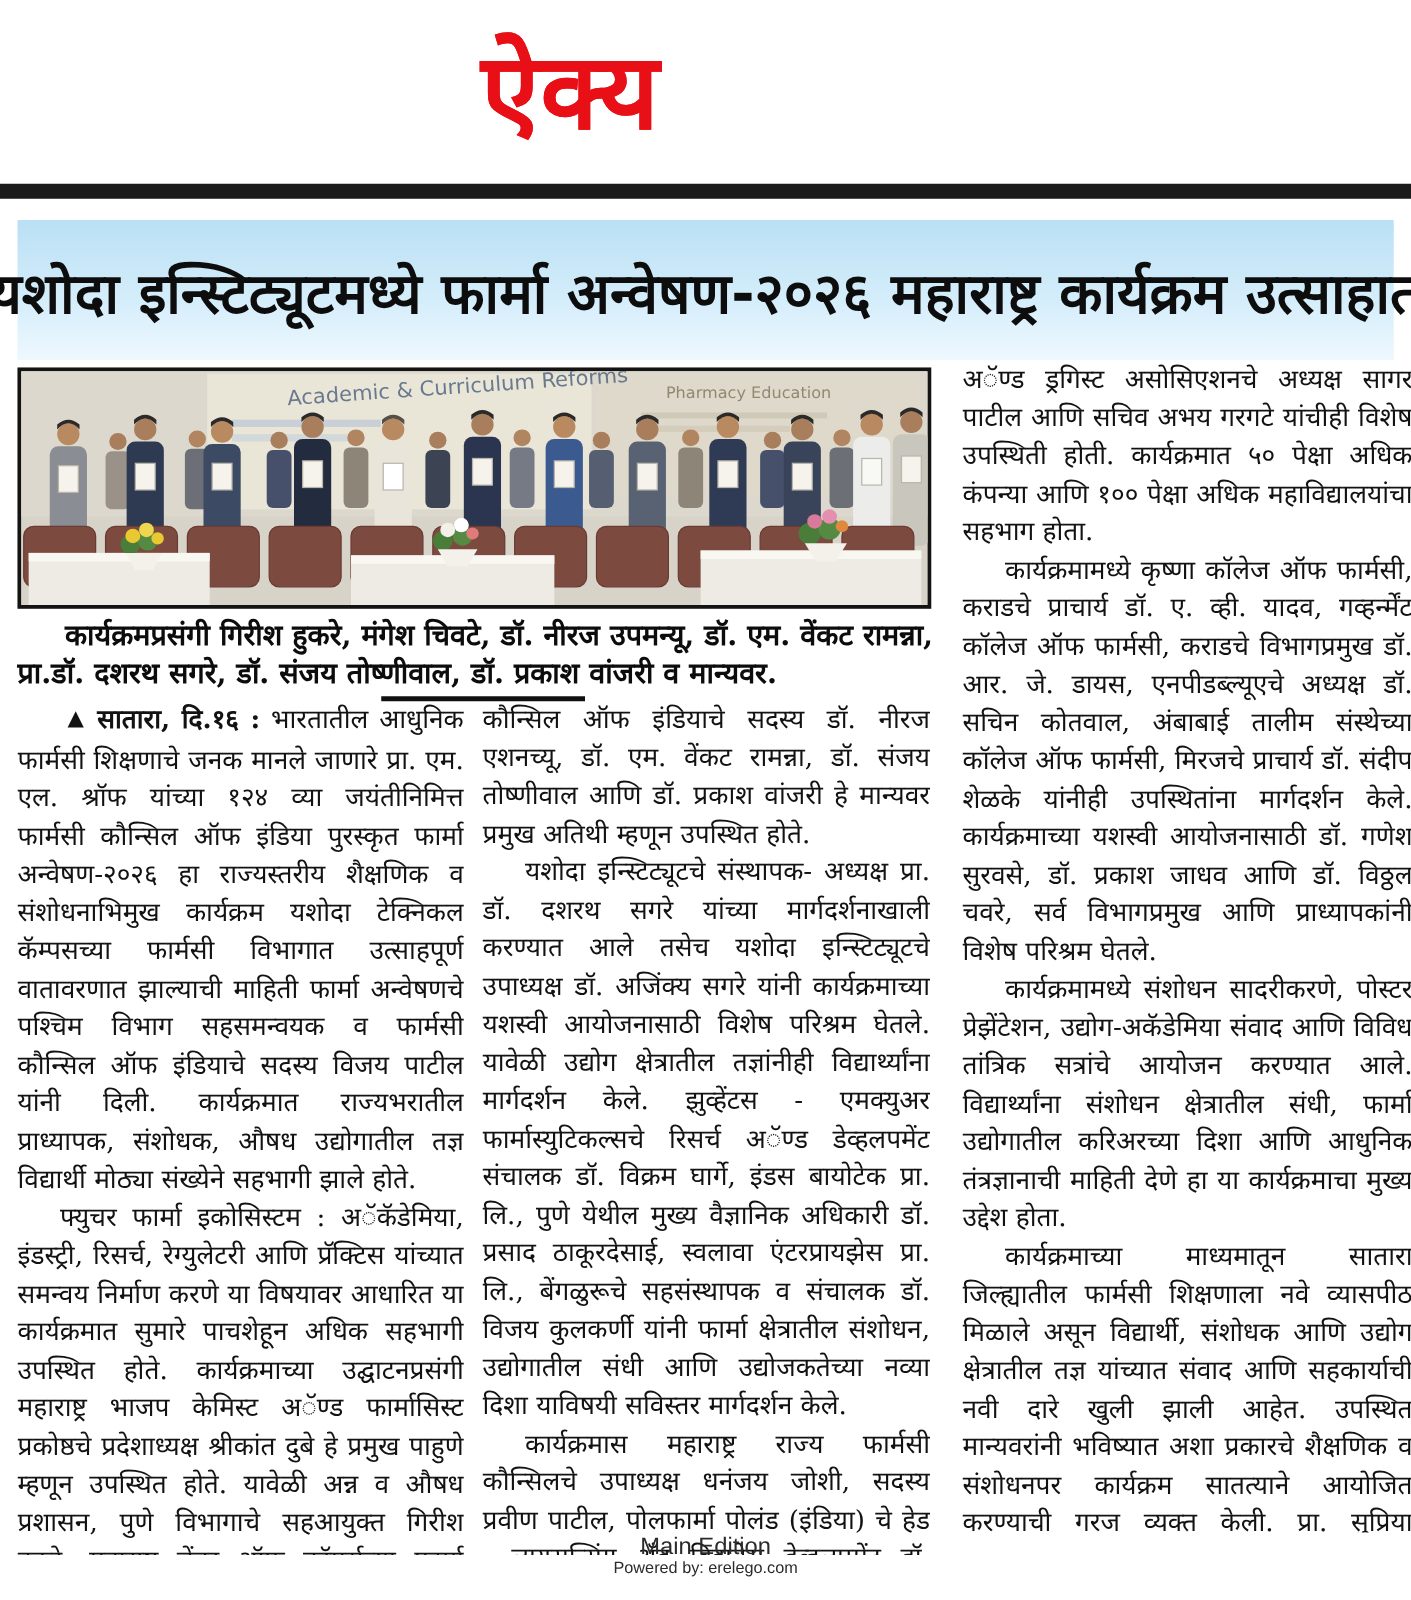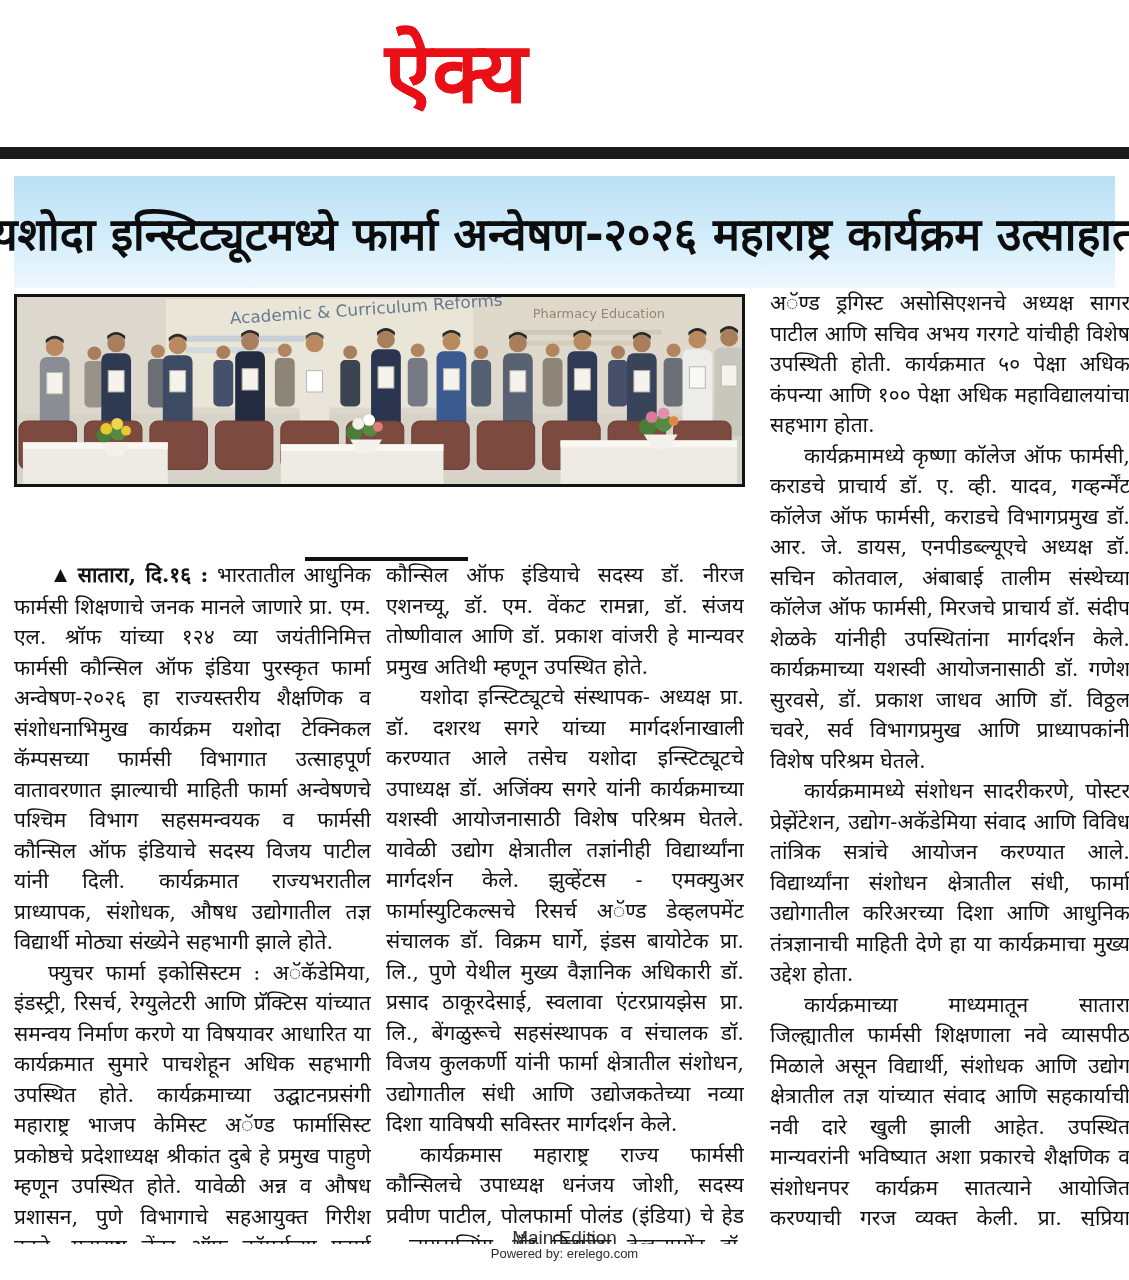--- a/index.html
+++ b/index.html
@@ -227,20 +227,21 @@
         <circle cx="636" cy="134" r="9" fill="#4a7d3a"></circle>
           <circle cx="652" cy="130" r="9" fill="#558a42"></circle>
         <circle cx="640" cy="124" r="6" fill="#d97a9b"></circle>
           <circle cx="652" cy="120" r="6" fill="#e58fb0"></circle>
           <circle cx="662" cy="128" r="5" fill="#e0883f"></circle>
         <path d="M632 142 l34 0 l-9 15 l-16 0 z" fill="#f3f1ea"></path>
       </g>
     </svg>
   </div>
 
+  <p class="caption">कार्यक्रमप्रसंगी गिरीश हुकरे,  मंगेश चिवटे, डॉ. नीरज उपमन्यू, डॉ. एम. वेंकट रामन्ना, प्रा.डॉ. दशरथ सगरे, डॉ. संजय तोष्णीवाल, डॉ. प्रकाश वांजरी व मान्यवर.</p>
 
   <div class="mid-rule"></div>
 
   <div class="col" id="col1">
     <p class="lead"><span class="marker">▲</span> <span class="dateline">सातारा, दि.१६ :</span> <span>भारतातील आधुनिक फार्मसी शिक्षणाचे जनक मानले जाणारे प्रा. एम. एल. श्रॉफ यांच्या १२४ व्या जयंतीनिमित्त फार्मसी कौन्सिल ऑफ इंडिया पुरस्कृत फार्मा अन्वेषण-२०२६ हा राज्यस्तरीय शैक्षणिक व संशोधनाभिमुख कार्यक्रम यशोदा टेक्निकल कॅम्पसच्या फार्मसी विभागात उत्साहपूर्ण वातावरणात झाल्याची माहिती फार्मा अन्वेषणचे पश्चिम विभाग सहसमन्वयक व फार्मसी कौन्सिल ऑफ इंडियाचे सदस्य विजय पाटील यांनी दिली. कार्यक्रमात राज्यभरातील प्राध्यापक, संशोधक, औषध उद्योगातील तज्ञ विद्यार्थी मोठ्या संख्येने सहभागी झाले होते.</span></p>
     <p>फ्युचर फार्मा इकोसिस्टम : अॅकॅडेमिया, इंडस्ट्री, रिसर्च, रेग्युलेटरी आणि प्रॅक्टिस यांच्यात समन्वय निर्माण करणे या विषयावर आधारित या कार्यक्रमात सुमारे पाचशेहून अधिक सहभागी उपस्थित होते. कार्यक्रमाच्या उद्घाटनप्रसंगी महाराष्ट्र भाजप केमिस्ट अॅण्ड फार्मासिस्ट प्रकोष्ठचे प्रदेशाध्यक्ष श्रीकांत दुबे हे प्रमुख पाहुणे म्हणून उपस्थित होते. यावेळी अन्न व औषध प्रशासन, पुणे विभागाचे सहआयुक्त गिरीश हुकरे, महाराष्ट्र चेंबर ऑफ कॉमर्सच्या फार्मा विभागाचे अध्यक्ष मंगेश चिवटे, फार्मसी</p>
   </div>
 
   <div class="col" id="col2">
     <p style="text-indent:0">कौन्सिल ऑफ इंडियाचे सदस्य डॉ. नीरज एशनच्यू, डॉ. एम. वेंकट रामन्ना, डॉ. संजय तोष्णीवाल आणि डॉ. प्रकाश वांजरी हे मान्यवर प्रमुख अतिथी म्हणून उपस्थित होते.</p>

